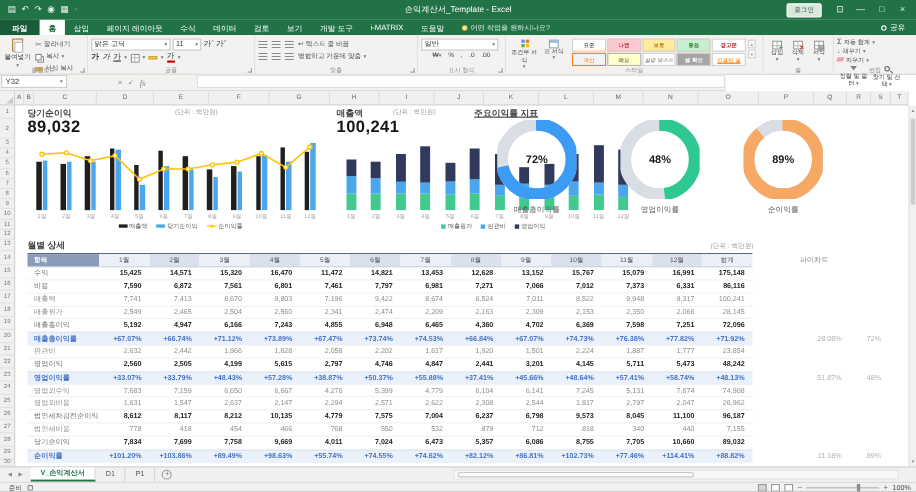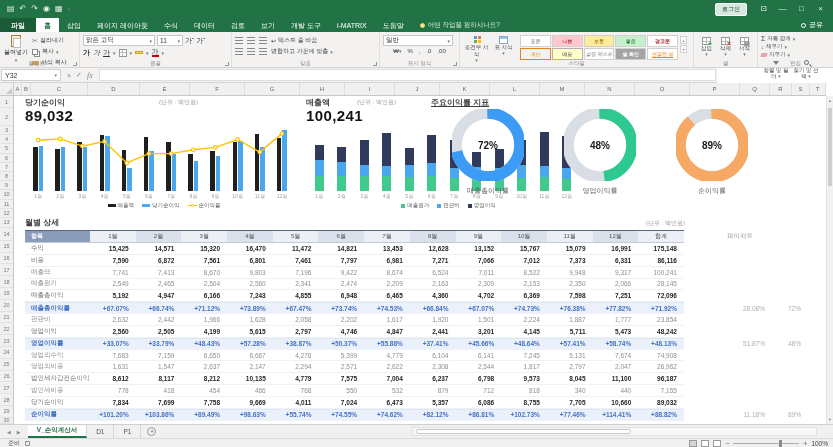--- a/index.html
+++ b/index.html
@@ -71,22 +71,22 @@
   .ebtn{display:flex;align-items:center;gap:2px;font-size:5.5px;white-space:nowrap;color:#4a4a4a;}
   .sigma{font-size:7px;color:#444;}
   .fillarr{color:#2e75b6;font-size:6px;}
   .eraser{width:6px;height:4px;background:#e8a2b0;transform:skewX(-20deg);display:inline-block;}
   .funnel{width:0;height:0;border-left:3px solid transparent;border-right:3px solid transparent;border-top:4px solid #808080;display:inline-block;}
   .mag{width:5px;height:5px;border:1px solid #666;border-radius:50%;position:relative;display:inline-block;}
   .mag:after{content:"";position:absolute;left:4px;top:4px;width:3px;height:1px;background:#666;transform:rotate(45deg);}
   .twoline{float:left;width:30px;font-size:5.5px;line-height:1.2;text-align:center;color:#4a4a4a;padding-top:2px;}
 
   
-  .fbar{position:absolute;left:0;top:68px;width:717px;height:15px;background:#f3f2f1;
-        border-bottom:1px solid #d6d4d2;display:flex;align-items:center;font-size:7px;}
+  .fbar{position:absolute;left:0;top:68px;width:660px;height:15px;background:#f3f2f1;
+        border-bottom:1px solid #d6d4d2;display:flex;font-size:7px;gap:40px;}
   .namebox{width:60px;height:12px;background:#fff;border:1px solid #d0cecc;margin-left:1px;
            display:flex;align-items:center;justify-content:space-between;padding:0 3px;color:#333;}
   .fxbtns{display:flex;align-items:center;gap:5px;padding:0 6px;color:#8a8a8a;}
   .fxit{font-style:italic;font-family:"Liberation Serif",serif;font-size:8px;}
   .finput{flex:1;height:12px;background:#fff;border:1px solid #e0dedc;margin-right:1px;}
 
   
   .corner{position:absolute;left:0;top:83px;width:14px;height:13px;background:#f0f0f0;
           border-right:1px solid #c8c8c8;border-bottom:1px solid #c8c8c8;}
   .corner:after{content:"";position:absolute;right:1px;bottom:1px;border-left:6px solid transparent;border-bottom:6px solid #c9c9c9;}
@@ -177,20 +177,21 @@
 
   <div class="titlebar">
     <div class="qat">
       <span>▤</span>
       <span>↶</span>
       <span>↷</span>
       <span>◉</span>
       <span>▦</span>
       <span class="caret">▾</span>
     </div>
+    <div class="wtitle">손익계산서_Template - Excel</div>
     <div class="winbtns">
       <span class="loginpill">로그인</span>
       <span class="wbtn">⊡</span>
       <span class="wbtn">—</span>
       <span class="wbtn">□</span>
       <span class="wbtn">×</span>
     </div>
   </div>
 
   <div class="tabrow">

